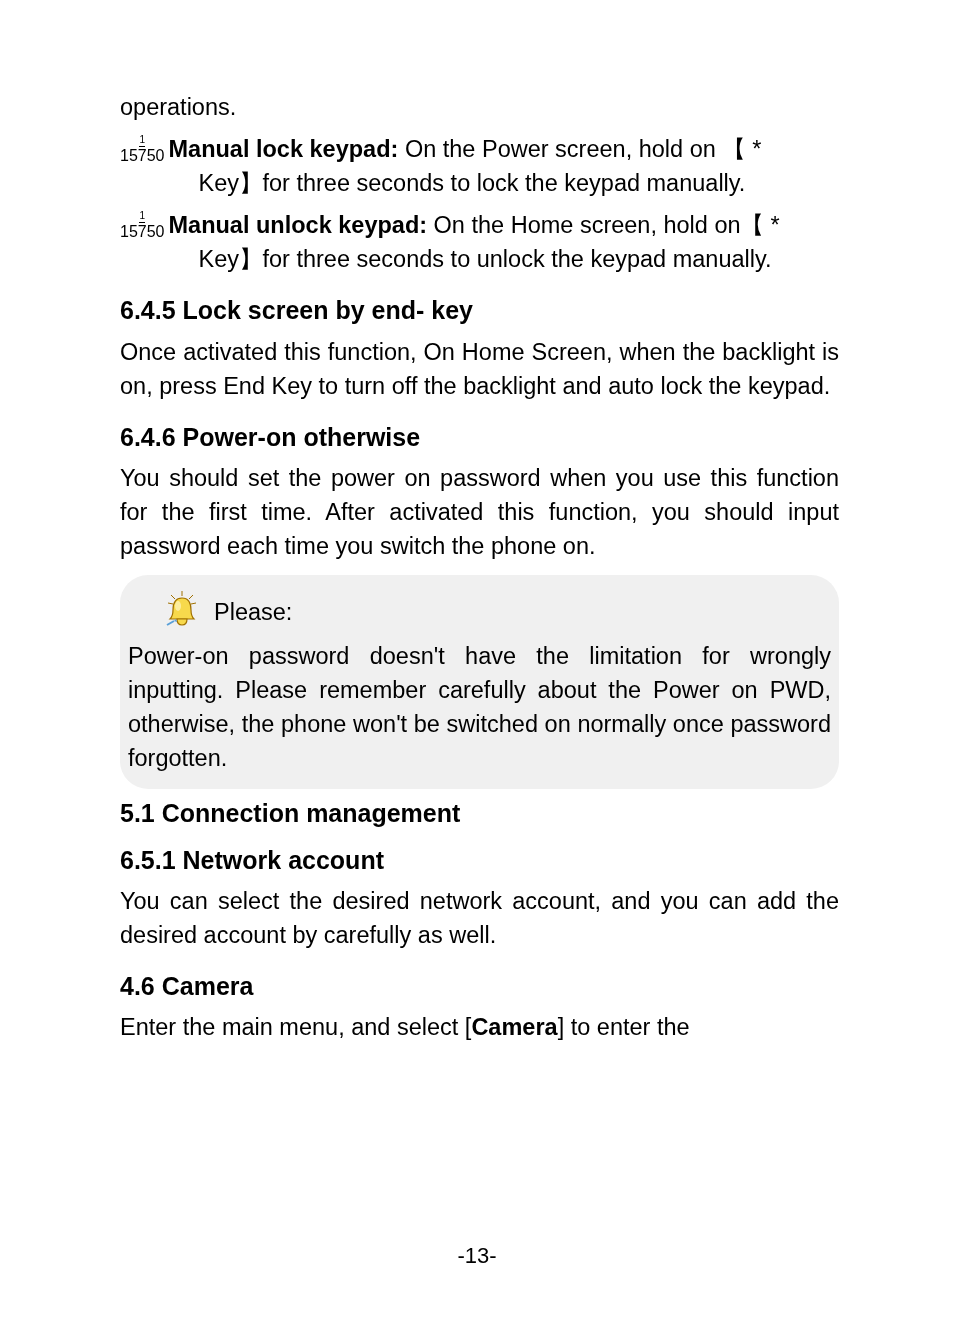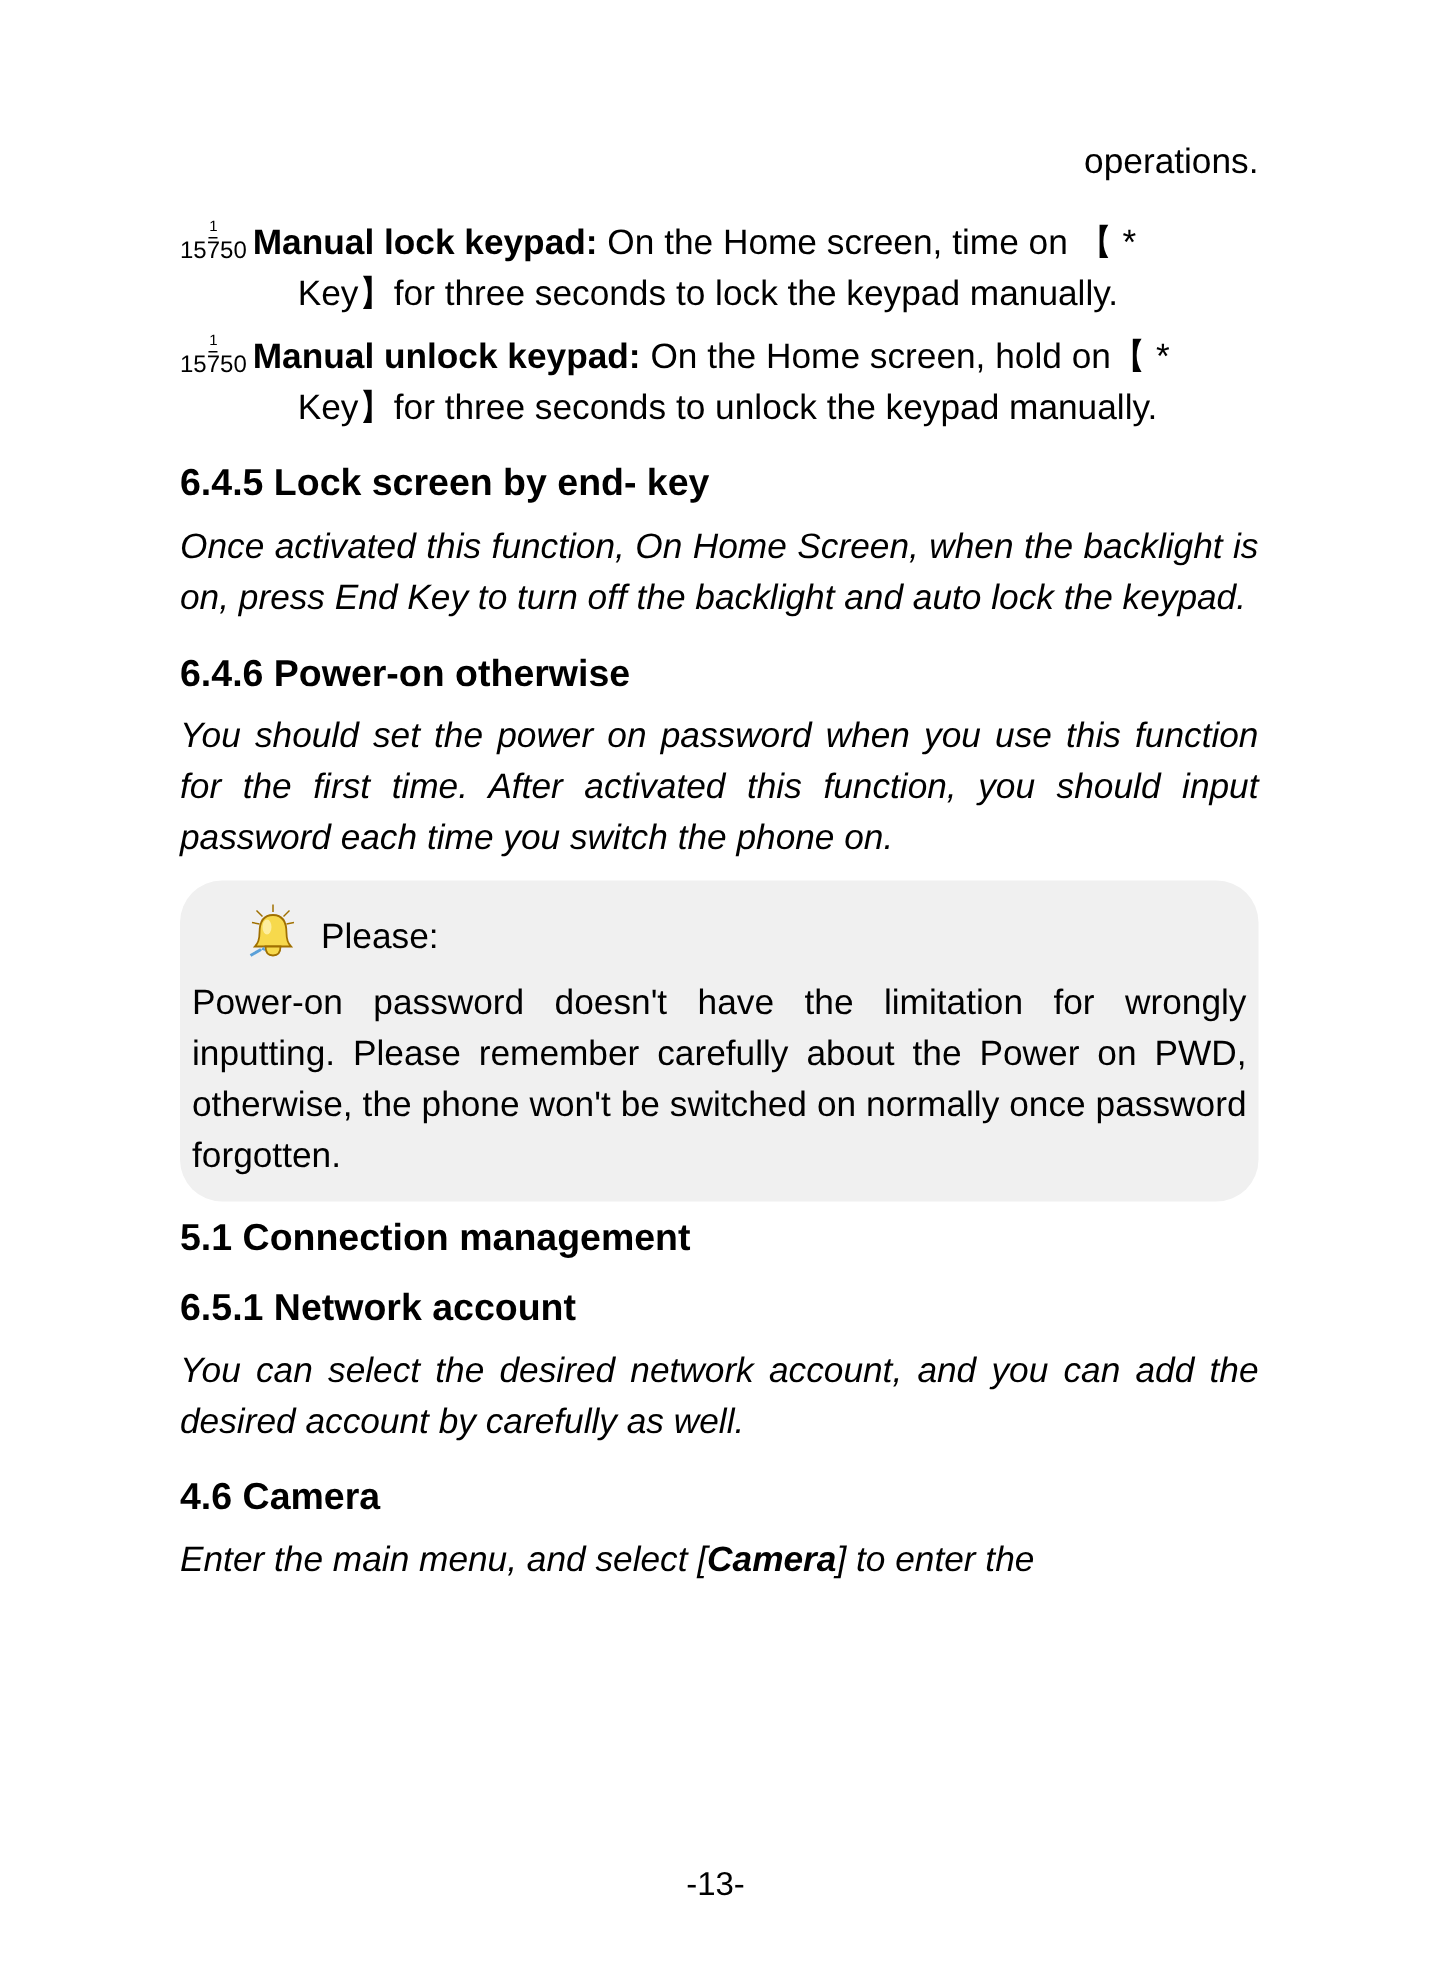--- a/index.html
+++ b/index.html
@@ -12,22 +12,21 @@
     height: 1317px;
     box-sizing: border-box;
     padding: 90px 115px 40px 120px;
     font-family: Arial, Helvetica, sans-serif;
     font-size: 23.5px;
     color: #000;
     line-height: 1.45;
     position: relative;
   }
   .frag {
-    margin-bottom: 20px;
-    text-align: right;
+    margin-bottom: 8px;
   }
   .bullet-item {
     display: flex;
     align-items: flex-start;
     margin-top: 8px;
   }
   .bullet-marker {
     flex: 0 0 auto;
     display: inline-flex;
     flex-direction: column;
@@ -75,21 +74,20 @@
   }
   .h1 .chapnum {
     font-weight: normal;
     margin-right: 6px;
   }
   .para {
     text-align: justify;
     text-justify: inter-word;
     margin-top: 4px;
     margin-bottom: 4px;
-    font-style: italic;
   }
   .caution-box {
     background: #f0f0f0;
     border-radius: 28px;
     padding: 14px 8px 14px 8px;
     margin-top: 12px;
     margin-bottom: 6px;
   }
   .caution-head {
     display: flex;
@@ -122,21 +120,21 @@
 <div class="page">
 
   <div class="frag">operations.</div>
 
   <div class="bullet-item">
     <span class="bullet-marker">
       <span class="num">1</span>
       <span class="den">15750</span>
     </span>
     <span class="bullet-body">
-      <span class="bold">Manual lock keypad:</span><span> On the Home screen, time on 【  *</span>
+      <span class="bold">Manual lock keypad:</span><span> On the Power screen, hold on 【  *</span>
       <span class="line2">Key】for three seconds to lock the keypad manually.</span>
     </span>
   </div>
 
   <div class="bullet-item">
     <span class="bullet-marker">
       <span class="num">1</span>
       <span class="den">15750</span>
     </span>
     <span class="bullet-body">

